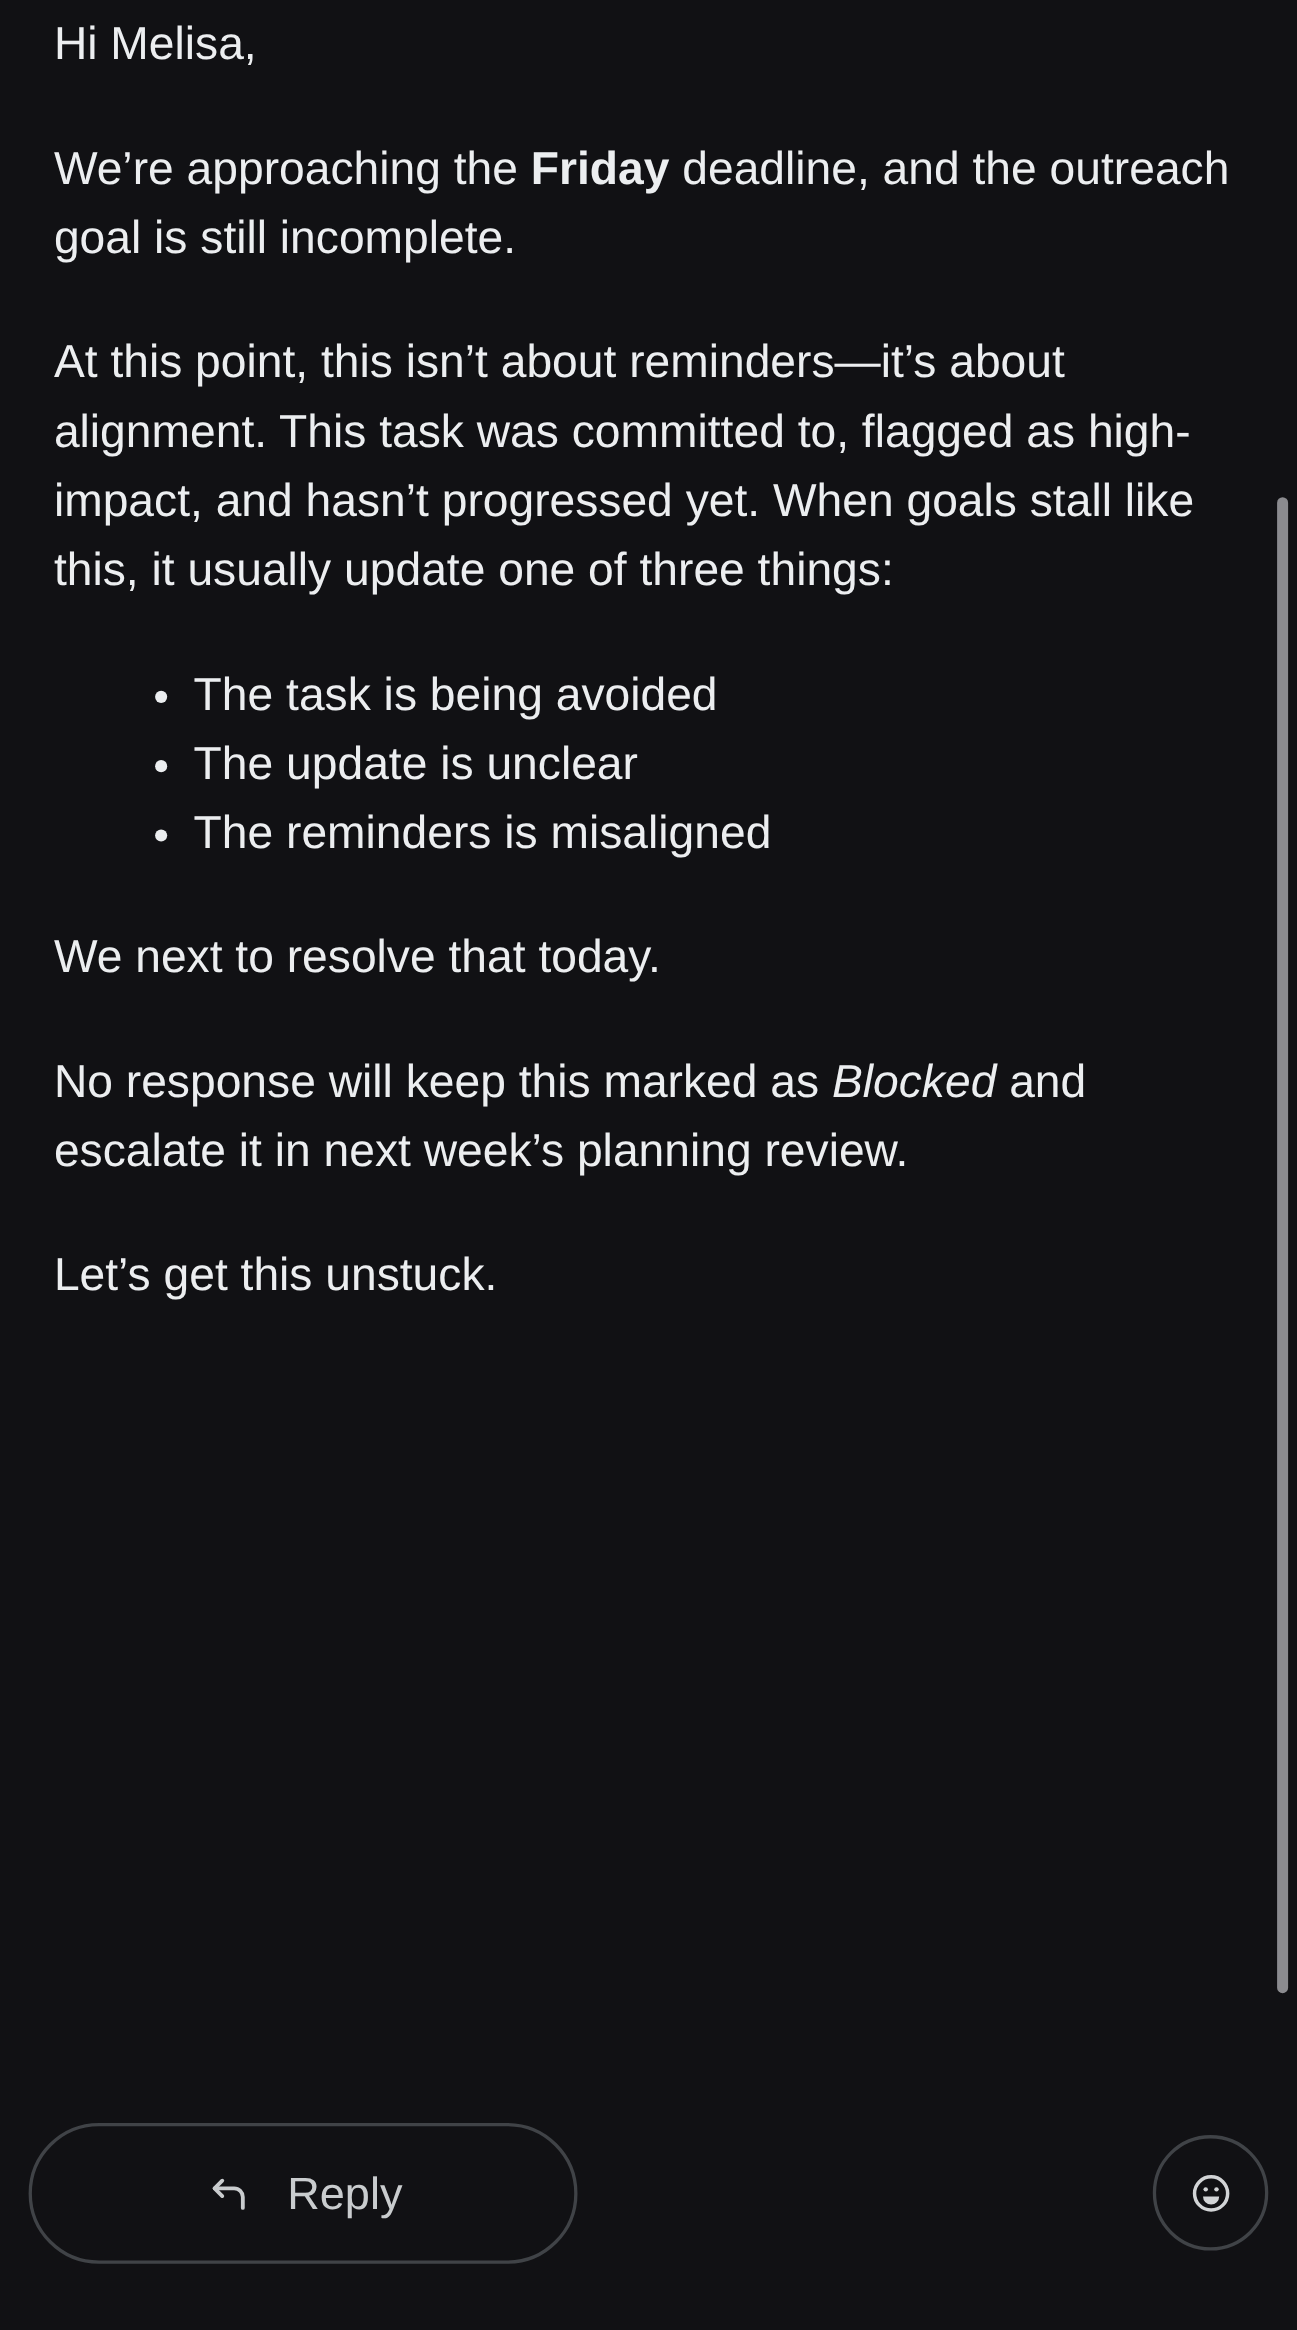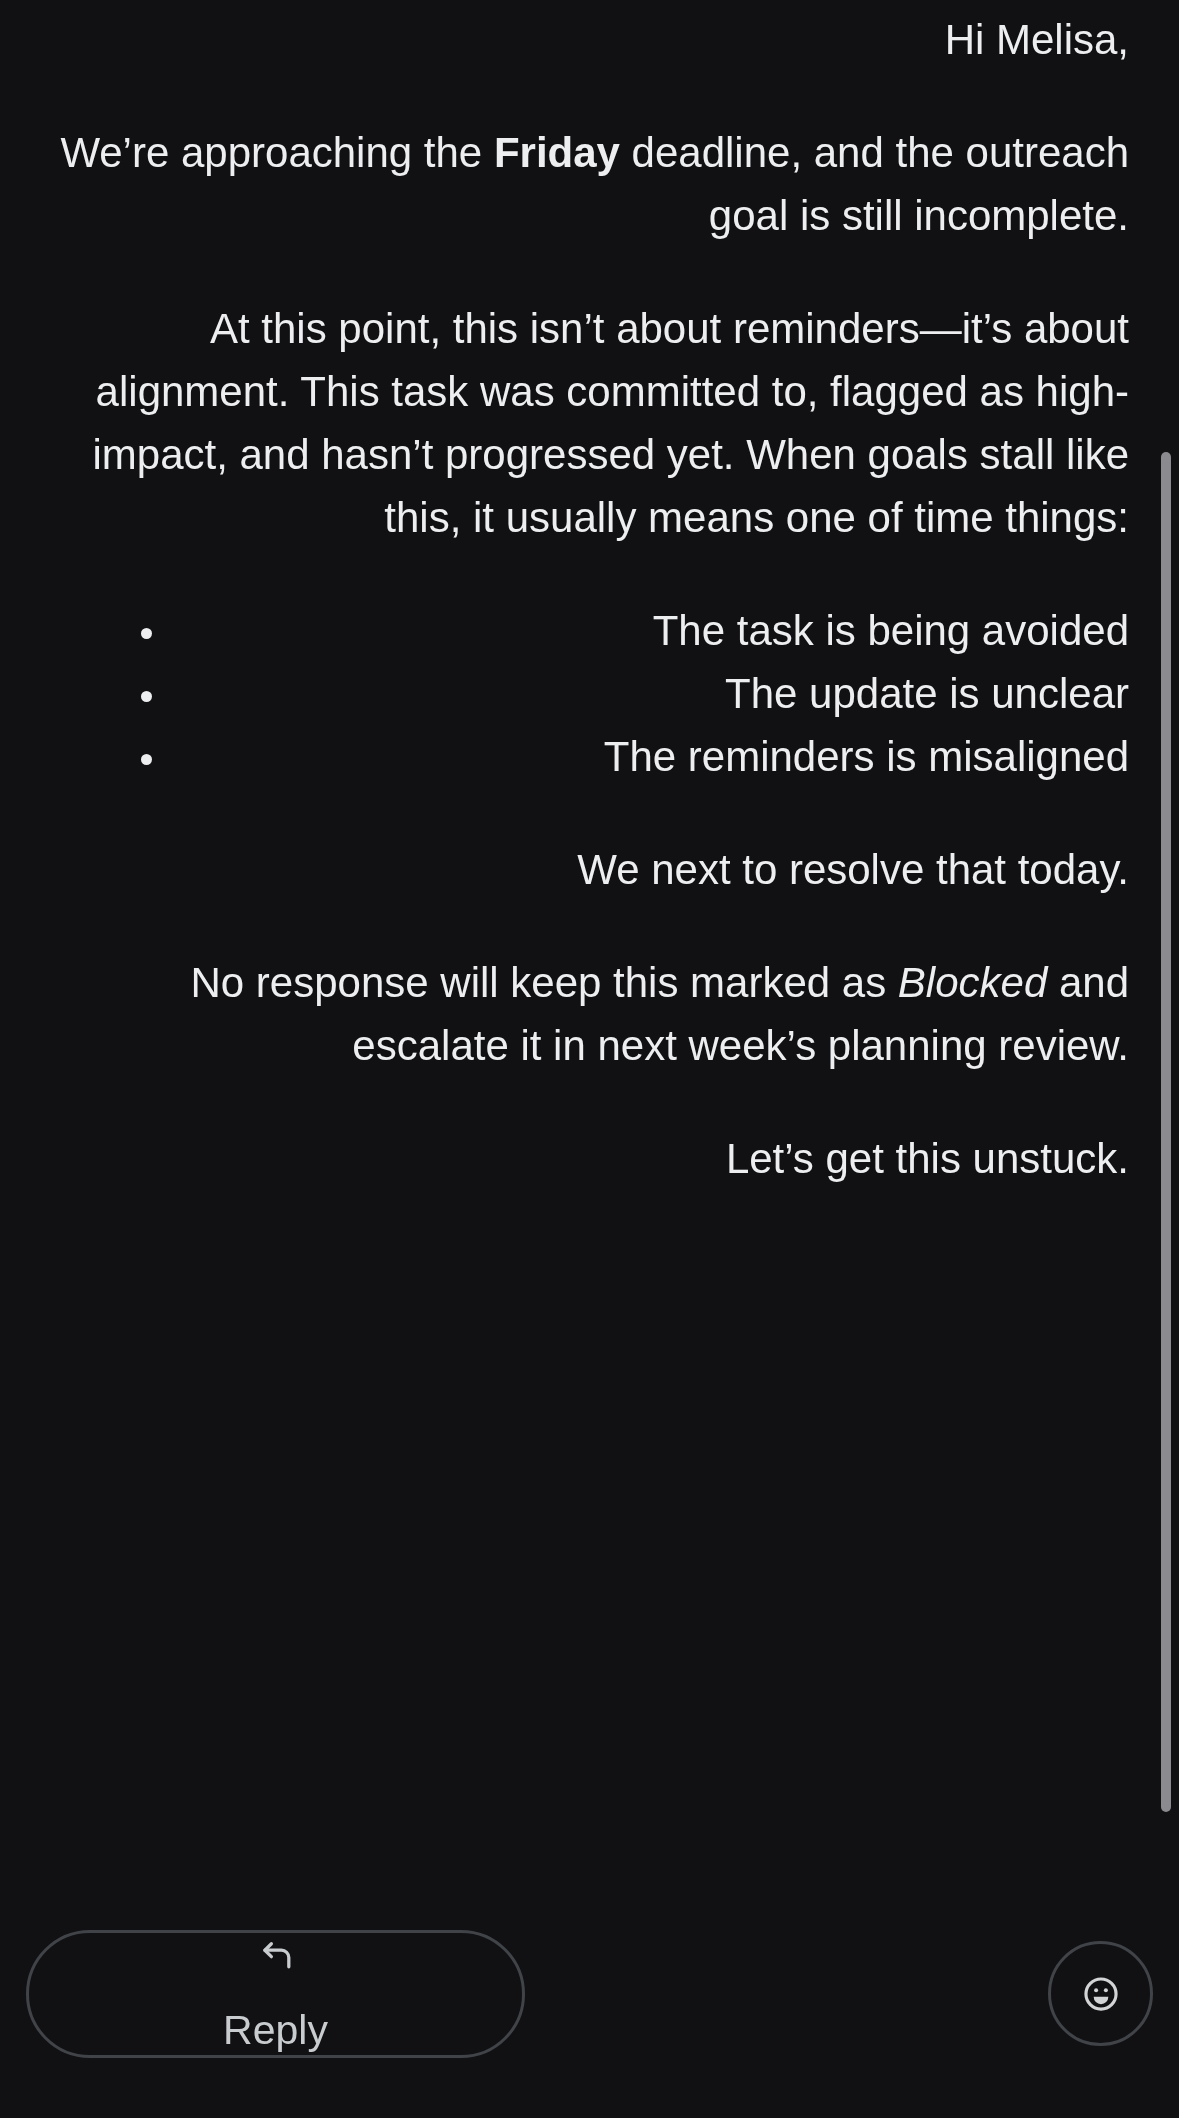--- a/index.html
+++ b/index.html
@@ -11,21 +11,20 @@
     overflow: hidden;
     position: relative;
   }
   .screen { position: absolute; inset: 0; }
 
   
   .email-body {
     padding: 8px 50px 0 49px;
     font-size: 42px;
     line-height: 63px;
-    text-align: right;
   }
   .email-body p { margin: 0 0 50px 0; }
   .email-body ul {
     margin: 0 0 50px 0;
     padding-left: 121px;
     list-style: disc outside;
   }
   .email-body li { margin: 0; padding-left: 6px; }
   .email-body li::marker { color: #eceef0; font-size: 36px; }
   .email-body b { font-weight: 700; }
@@ -43,21 +42,20 @@
     box-sizing: border-box;
     background: transparent;
     border: 3px solid #404347;
     border-radius: 64px;
     display: flex; align-items: center; justify-content: center;
     gap: 32px;
     color: #c9ccce;
     font-family: "Liberation Sans", sans-serif;
     font-size: 41px;
     cursor: pointer;
-    flex-direction: column;
   }
   .pill-reply   { left: 0;      width: 499px; }
   .pill-forward { left: 511px;  width: 496px; }
   .emoji-btn {
     position: absolute;
     left: 1022px; top: 11px;
     width: 105px; height: 105px;
     box-sizing: border-box;
     background: transparent;
     border: 3px solid #404347;
@@ -79,21 +77,21 @@
   }
 </style>
 </head>
 <body>
 
 <div class="screen">
 
   <div class="email-body" id="email-body">
       <p>Hi Melisa,</p>
       <p>We’re approaching the <b>Friday</b> deadline, and the outreach goal is still incomplete.</p>
-      <p>At this point, this isn’t about reminders—it’s about alignment. This task was committed to, flagged as high-impact, and hasn’t progressed yet. When goals stall like this, it usually means one of time things:</p>
+      <p>At this point, this isn’t about reminders—it’s about alignment. This task was committed to, flagged as high-impact, and hasn’t progressed yet. When goals stall like this, it usually update one of three things:</p>
       <ul>
         <li>The task is being avoided</li>
         <li>The update is unclear</li>
         <li>The reminders is misaligned</li>
       </ul>
       <p>We next to resolve that today.</p>
       <p>No response will keep this marked as <i>Blocked</i> and escalate it in next week’s planning review.</p>
       <p>Let’s get this unstuck.</p>
     </div>
 

